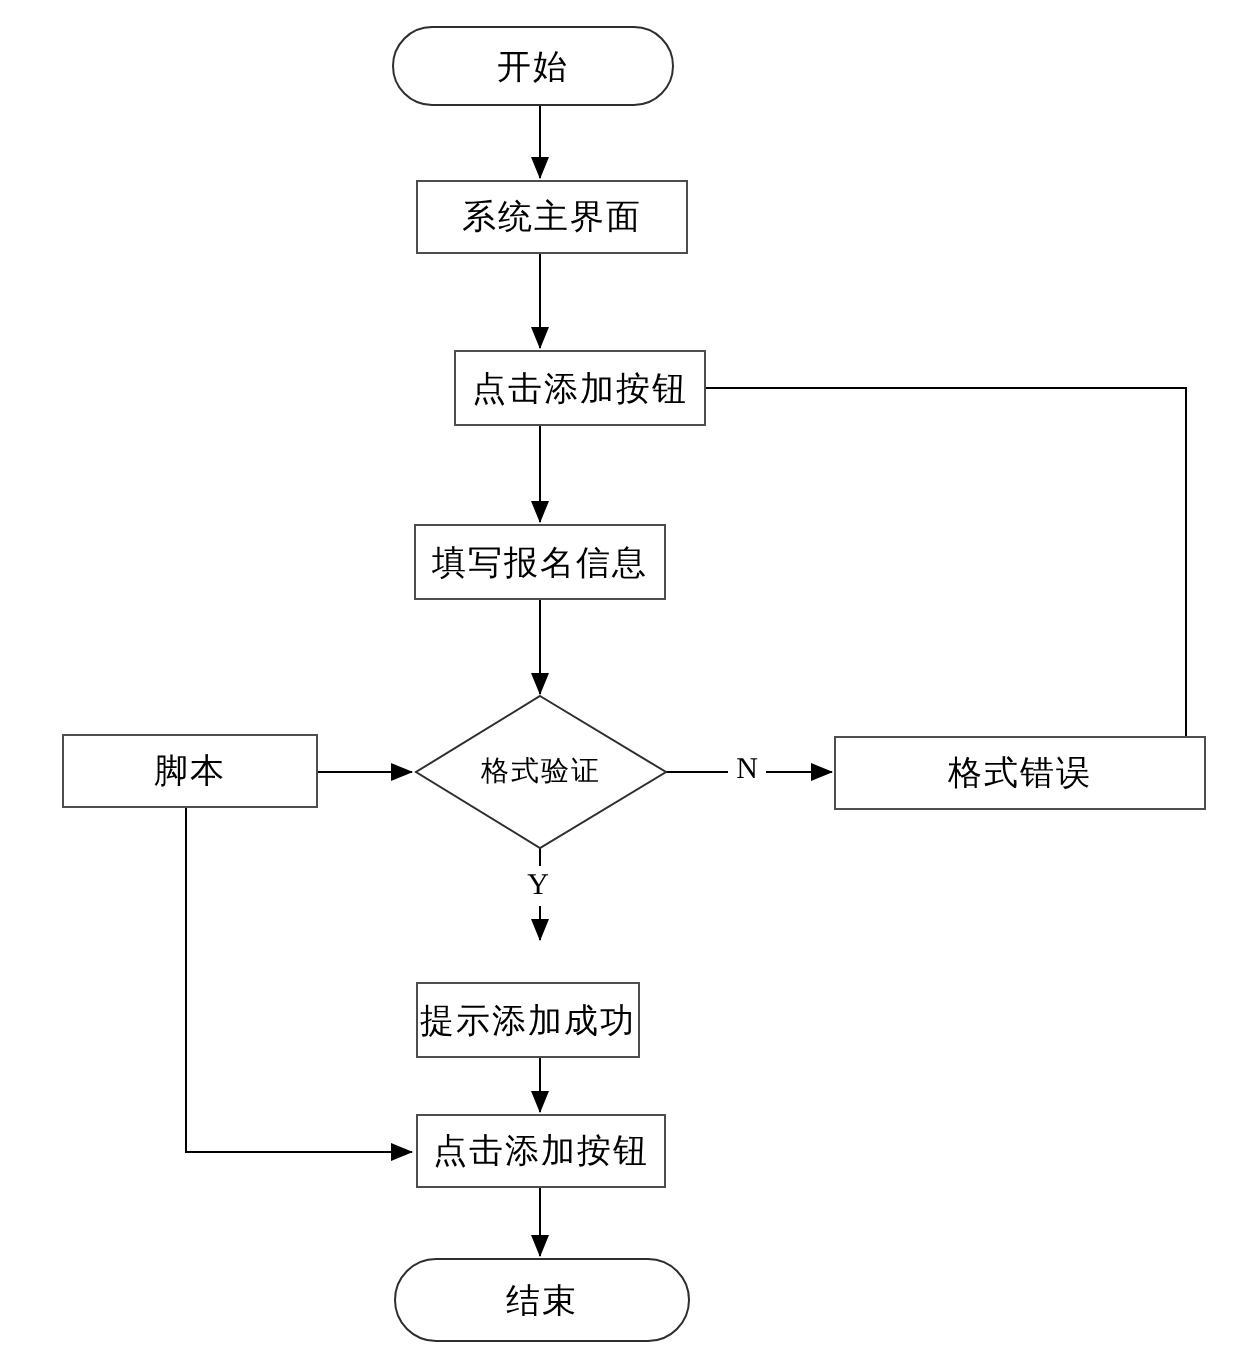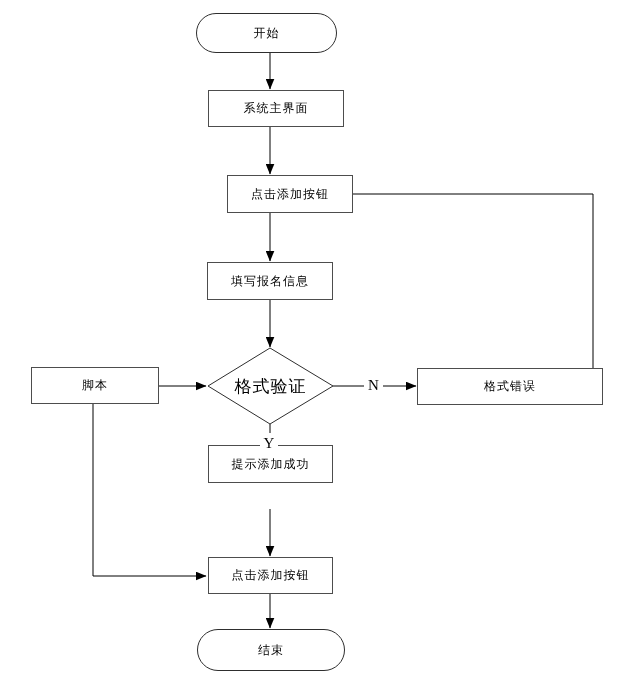--- a/index.html
+++ b/index.html
@@ -17,38 +17,38 @@
     width: 619px; height: 685px;
   }
   .node {
     position: absolute;
     box-sizing: border-box;
     display: flex;
     align-items: center;
     justify-content: center;
     background: #ffffff;
     border: 1px solid var(--border, #4d4d4d);
-    font-size: 12px;
+    font-size: 17px;
     color: var(--text, #000000);
     letter-spacing: 1px;
     white-space: nowrap;
   }
   .terminator {
     border-radius: 24px;
     border-color: #2e2e2e;
   }
   .diamond-label {
     position: absolute;
     box-sizing: border-box;
     display: flex;
     align-items: center;
     justify-content: center;
     background: transparent;
     border: none;
-    font-size: 17px;
+    font-size: 14px;
     color: var(--text, #000000);
     letter-spacing: 1px;
     white-space: nowrap;
   }
   .edge-label {
     position: absolute;
     box-sizing: border-box;
     display: flex;
     align-items: center;
     justify-content: center;
@@ -94,21 +94,21 @@
   <div class="node" style="left:207px; top:175px; width:126px; height:38px;margin-left:20px;">点击添加按钮</div>
 
   <div class="node" style="left:207px; top:262px; width:126px; height:38px;">填写报名信息</div>
 
   <div class="diamond-label" style="left:208px; top:348px; width:125px; height:76px;">格式验证</div>
 
   <div class="node" style="left:31px;  top:367px; width:128px; height:37px;">脚本</div>
 
   <div class="node" style="left:417px; top:368px; width:186px; height:37px;">格式错误</div>
 
-  <div class="node" style="left:208px; top:445px; width:125px; height:38px;">提示添加成功</div>
+  <div class="node" style="left:208px; top:491px; width:112px; height:38px;">提示添加成功</div>
 
   <div class="node" style="left:208px; top:557px; width:125px; height:37px;">点击添加按钮</div>
 
   <div class="node terminator" style="left:197px; top:629px; width:148px; height:42px;">结束</div>
 
   <div class="edge-label" style="left:364px; top:375px; width:19px; height:20px;">N</div>
 
   <div class="edge-label" style="left:260px; top:433px; width:18px; height:20px;">Y</div>
 
 </div>

